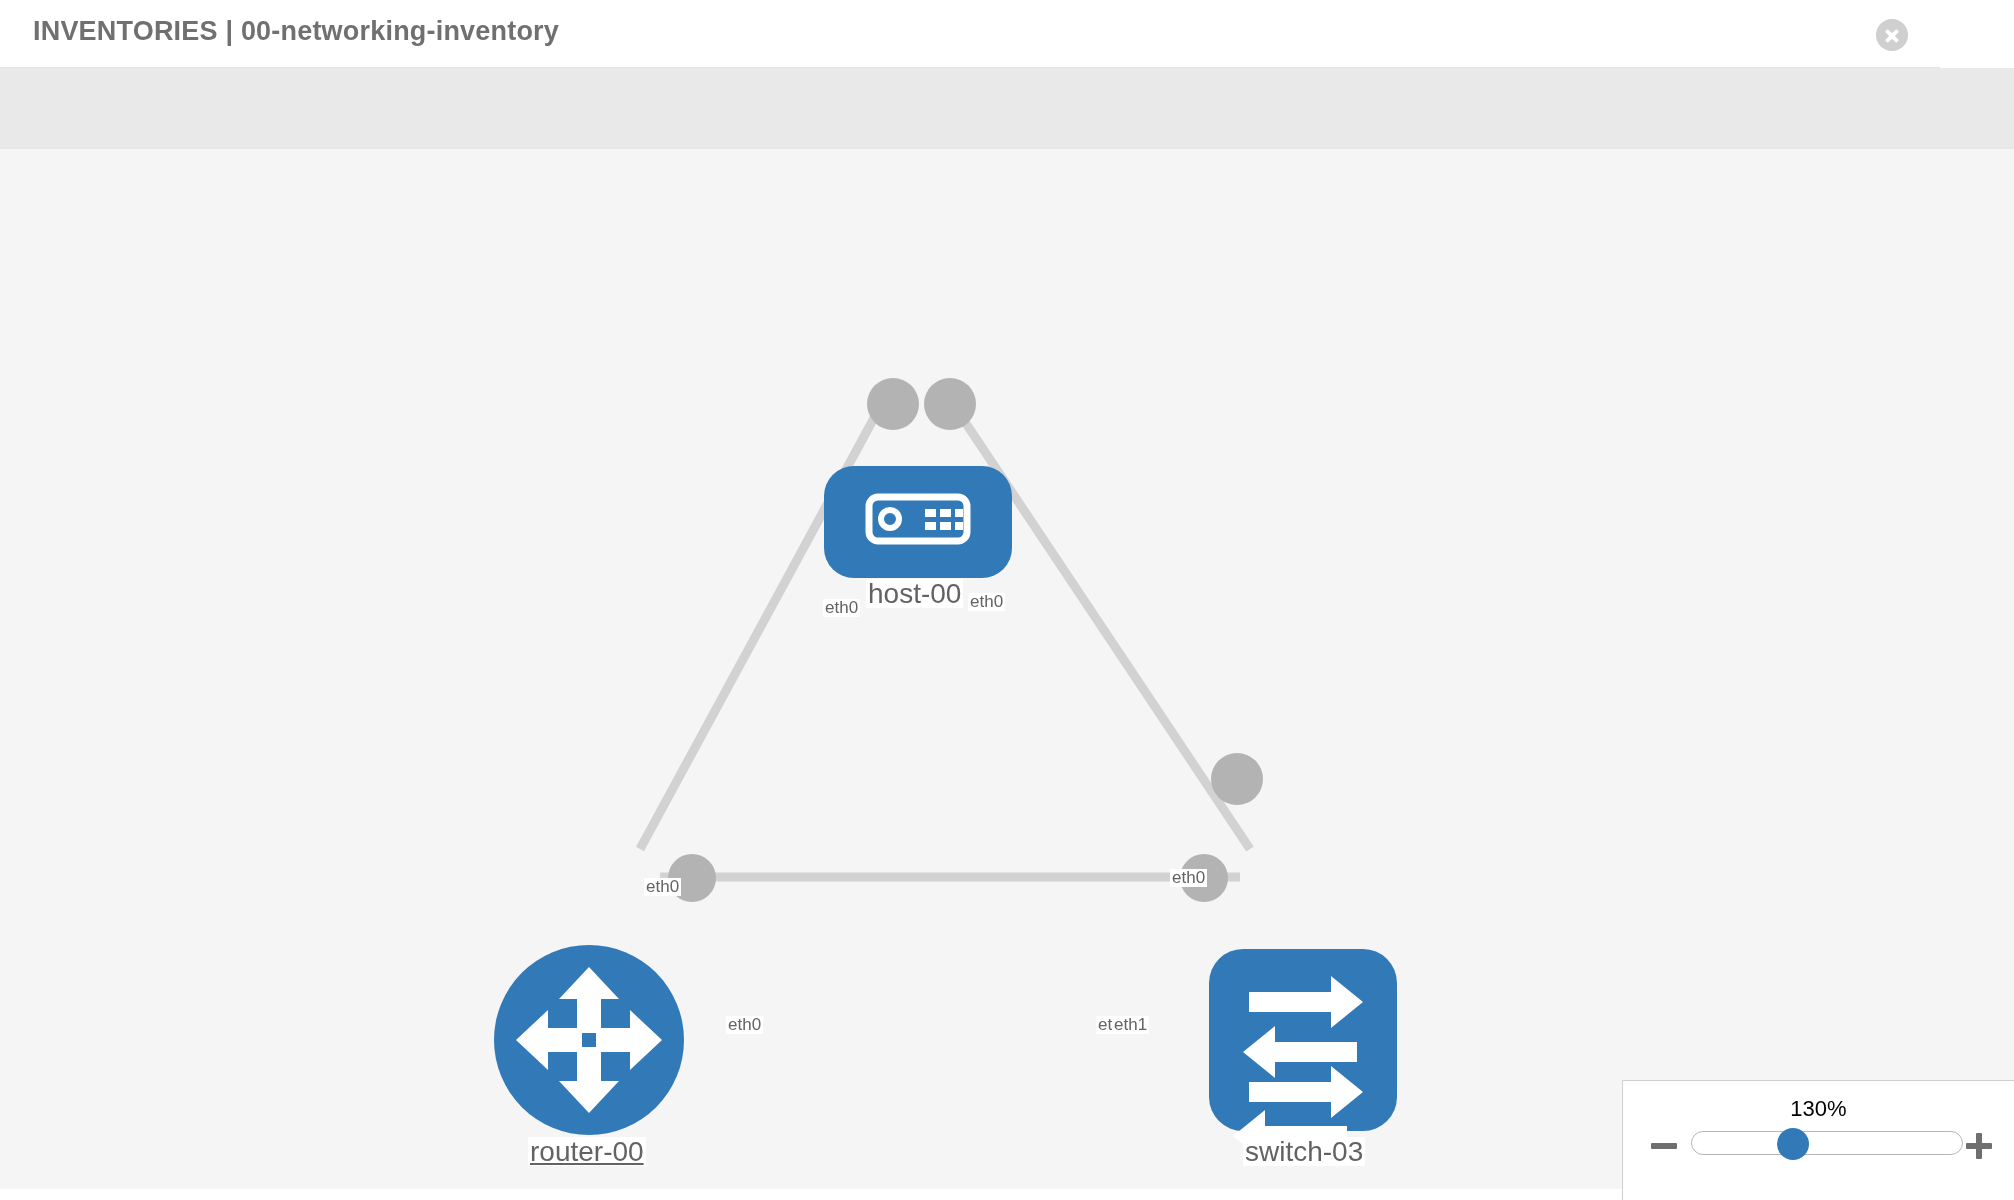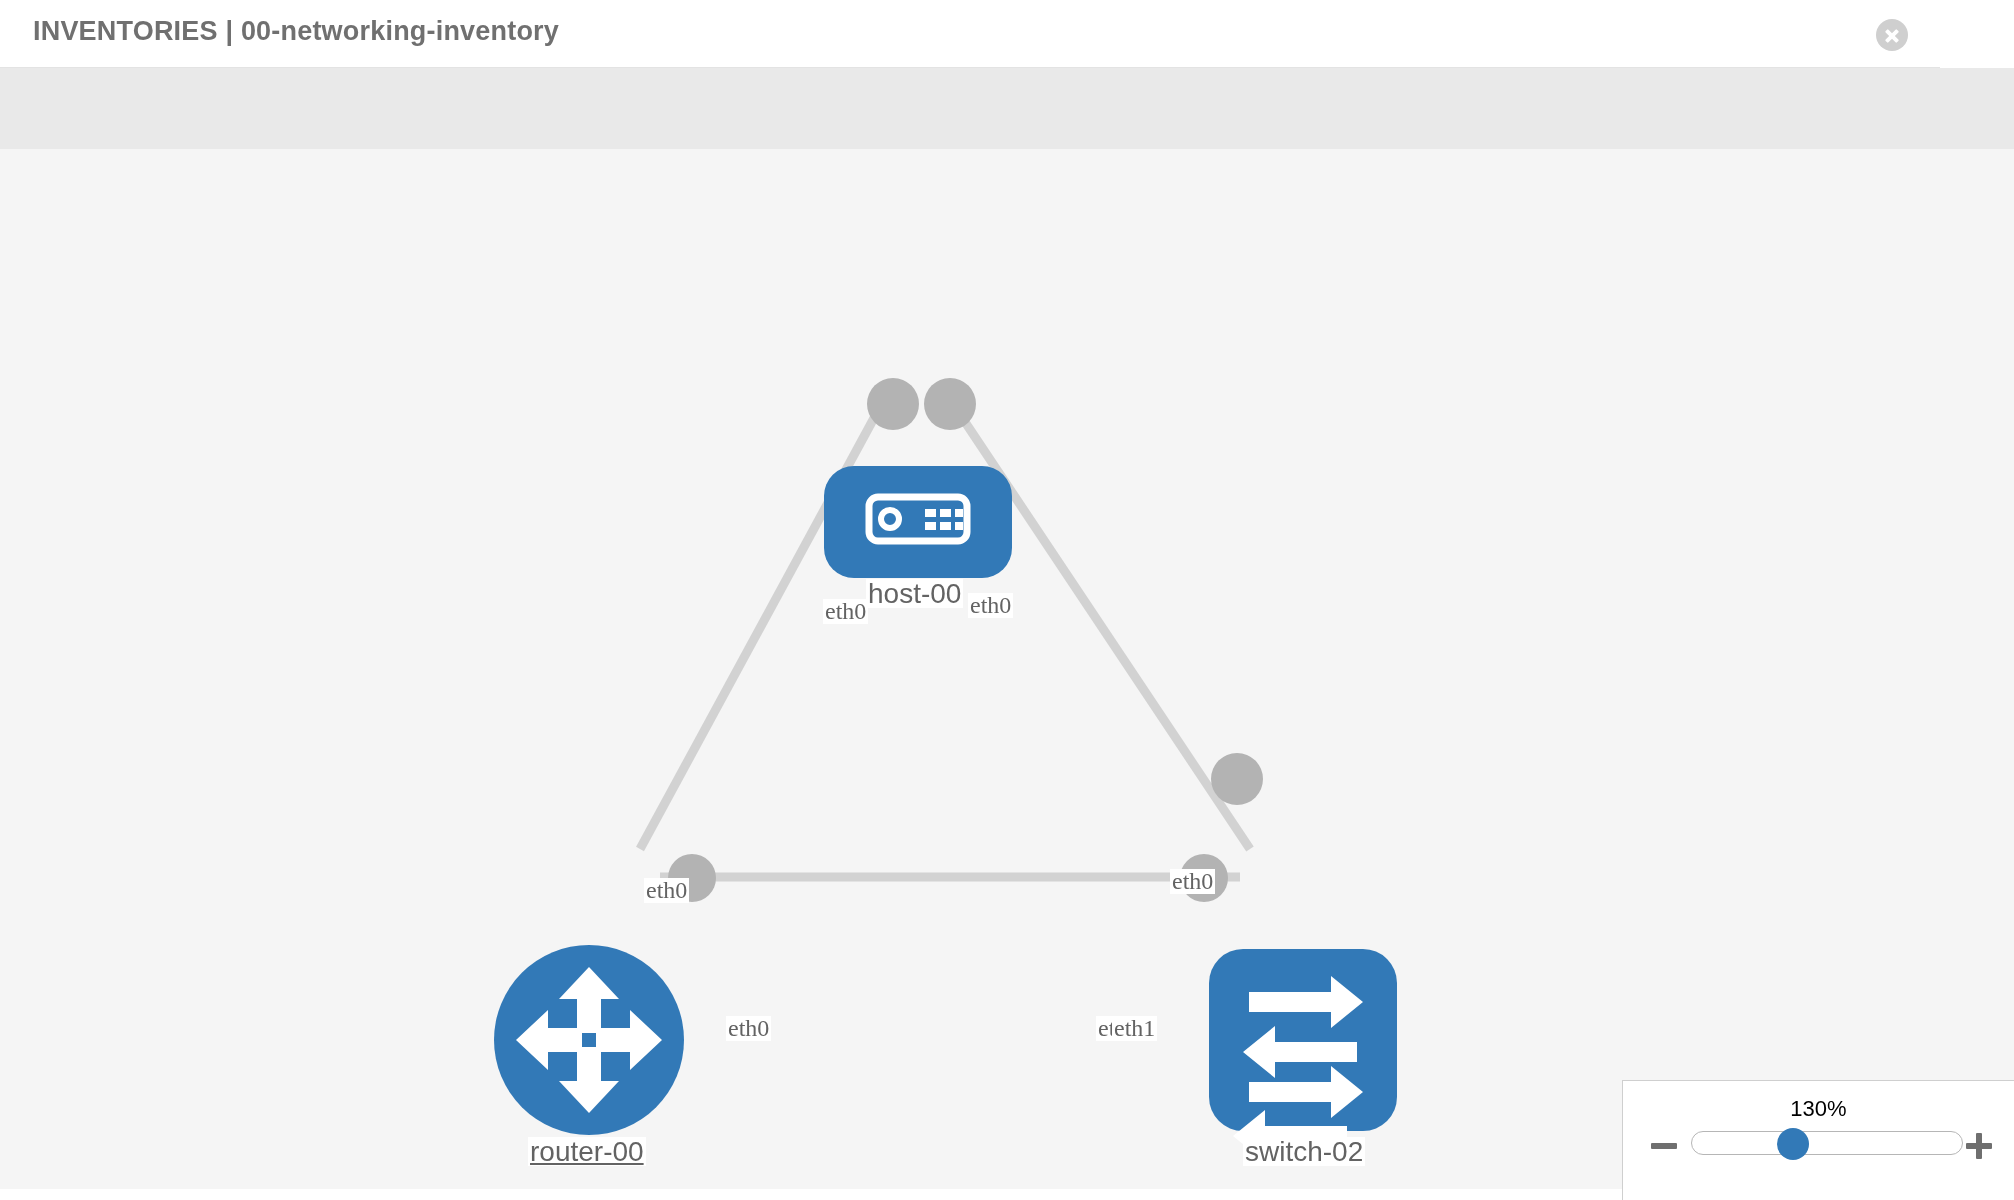--- a/index.html
+++ b/index.html
@@ -134,22 +134,21 @@
     background: #ffffff;
     color: #636363;
     white-space: nowrap;
     padding: 0 2px;
     line-height: 1.05;
   }
   .node-name {
     font-size: 28px;
   }
   .if-label {
-    font-size: 24px;
-    font-family: Liberation Serif, serif;
+    font-size: 17px;
   }
 
   
   .zoom-panel {
     position: absolute;
     left: 1622px;
     top: 1080px;
     width: 392px;
     height: 120px;
     background: #ffffff;
@@ -300,21 +299,21 @@
           <path d="M1275 935 h82 v-16 l32 26 -32 26 v-16 h-82 z" transform="translate(-26,-2)"></path>
           <path d="M1357 985 h-82 v-16 l-32 26 32 26 v-16 h82 z" transform="translate(-10,-8)"></path>
         </g>
       </g>
     </svg>
 
     <div class="node-label node-name" style="left:866px; top:430px;">host-00</div>
 
     <div class="node-label node-name" style="left:528px; top:988px;text-decoration:underline;">router-00</div>
 
-    <div class="node-label node-name" style="left:1243px; top:988px;">switch-02</div>
+    <div class="node-label node-name" style="left:1243px; top:988px;">switch-03</div>
 
     <div class="node-label if-label" style="left:823px; top:450px;">eth0</div>
 
     <div class="node-label if-label" style="left:968px; top:444px;">eth0</div>
 
     <div class="node-label if-label" style="left:644px; top:729px;">eth0</div>
 
     <div class="node-label if-label" style="left:1170px; top:720px;">eth0</div>
 
     <div class="node-label if-label" style="left:726px; top:867px;">eth0</div>

